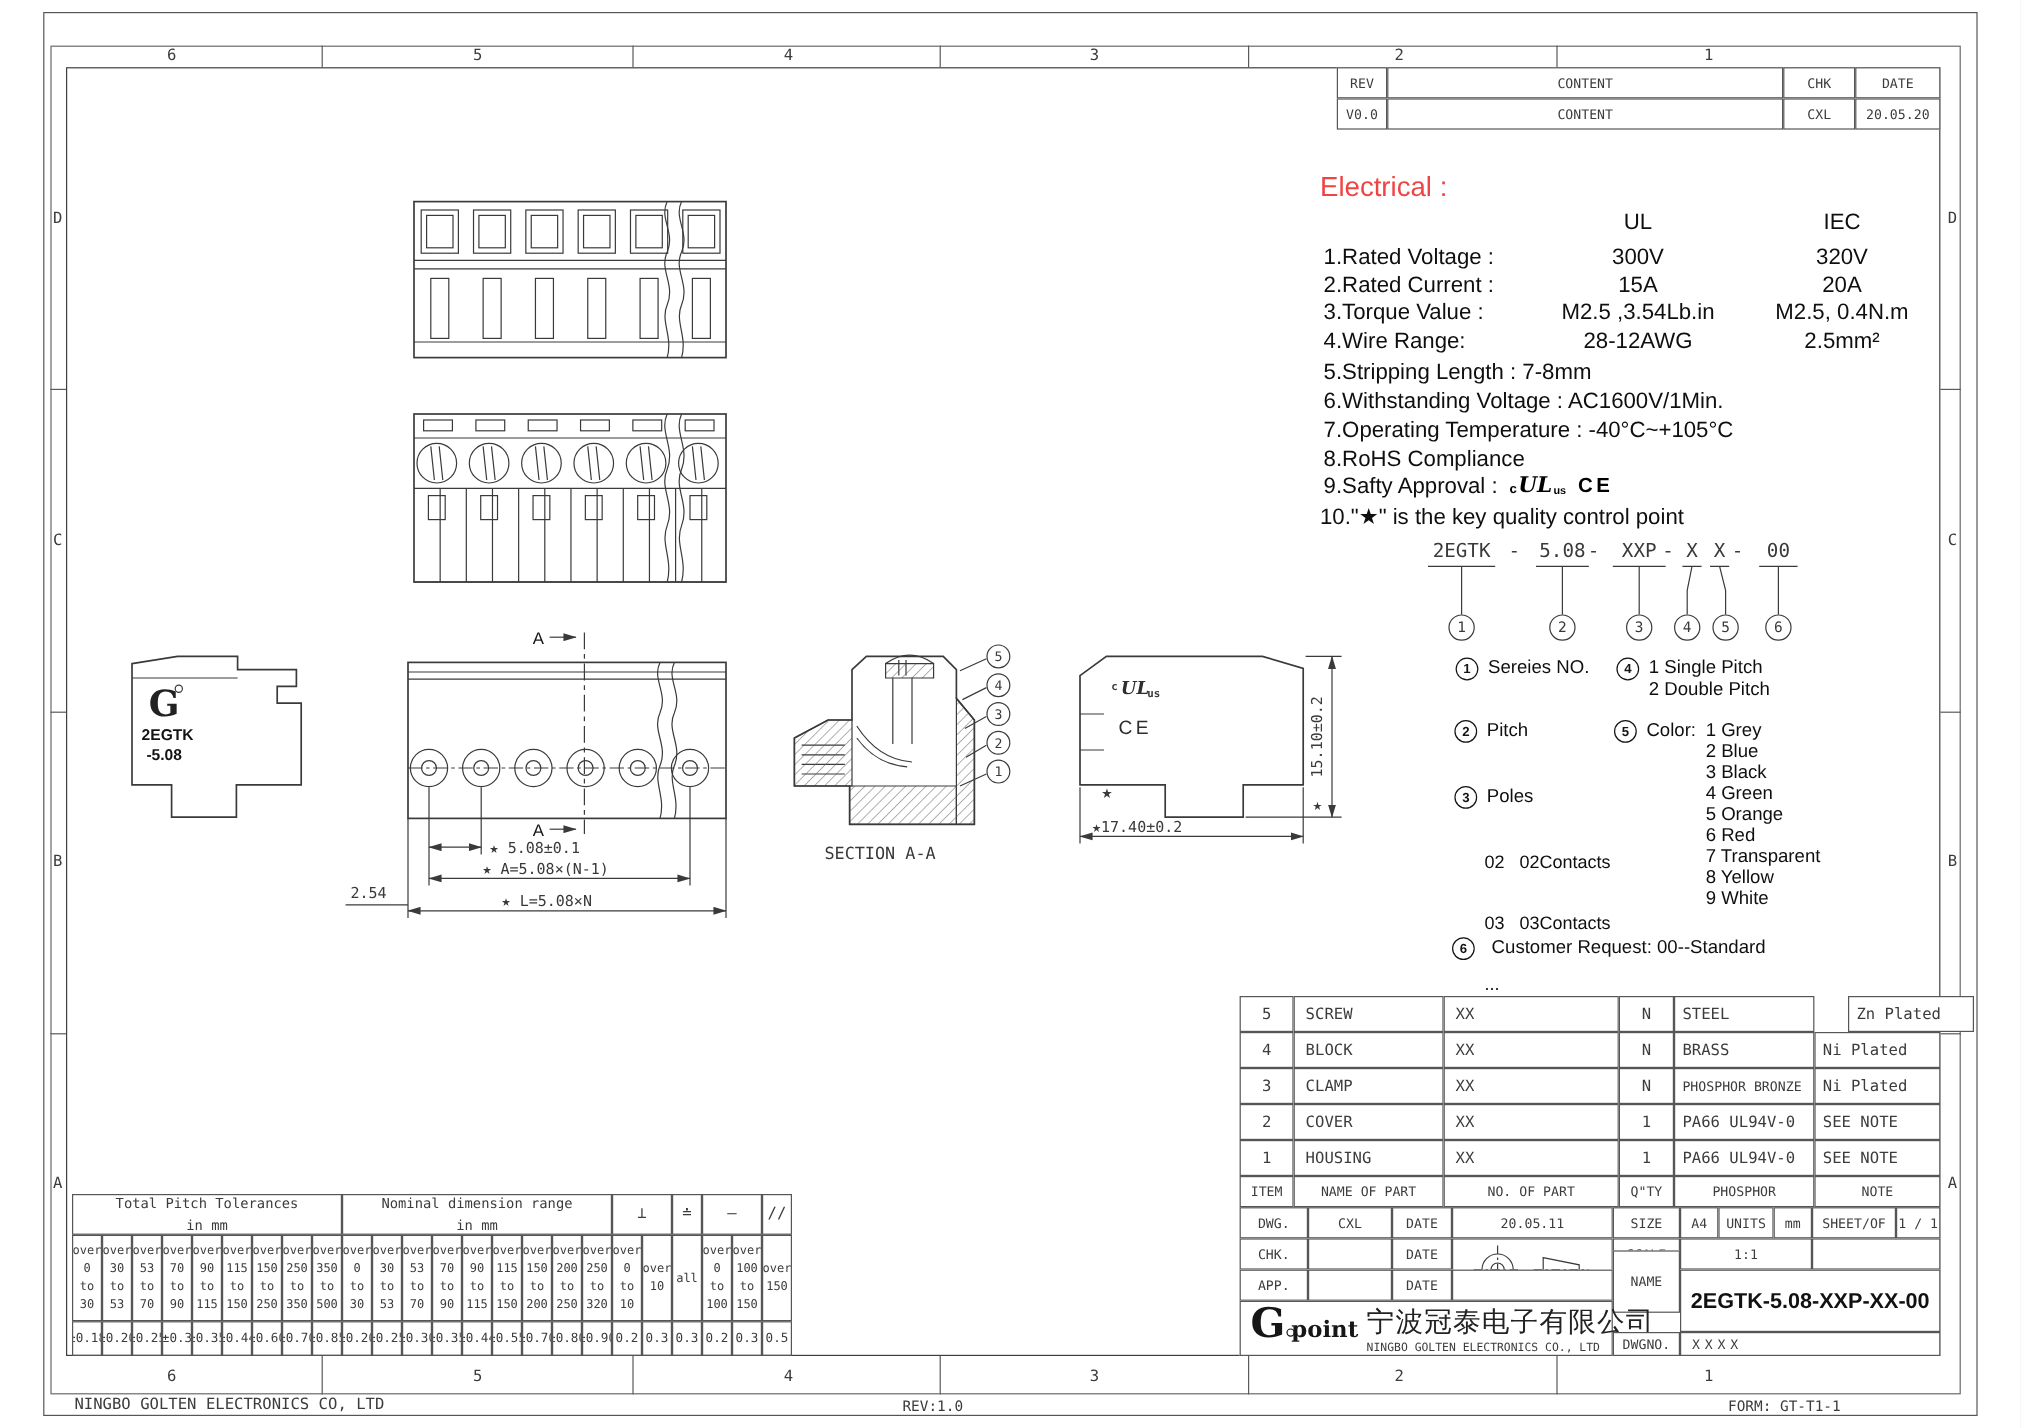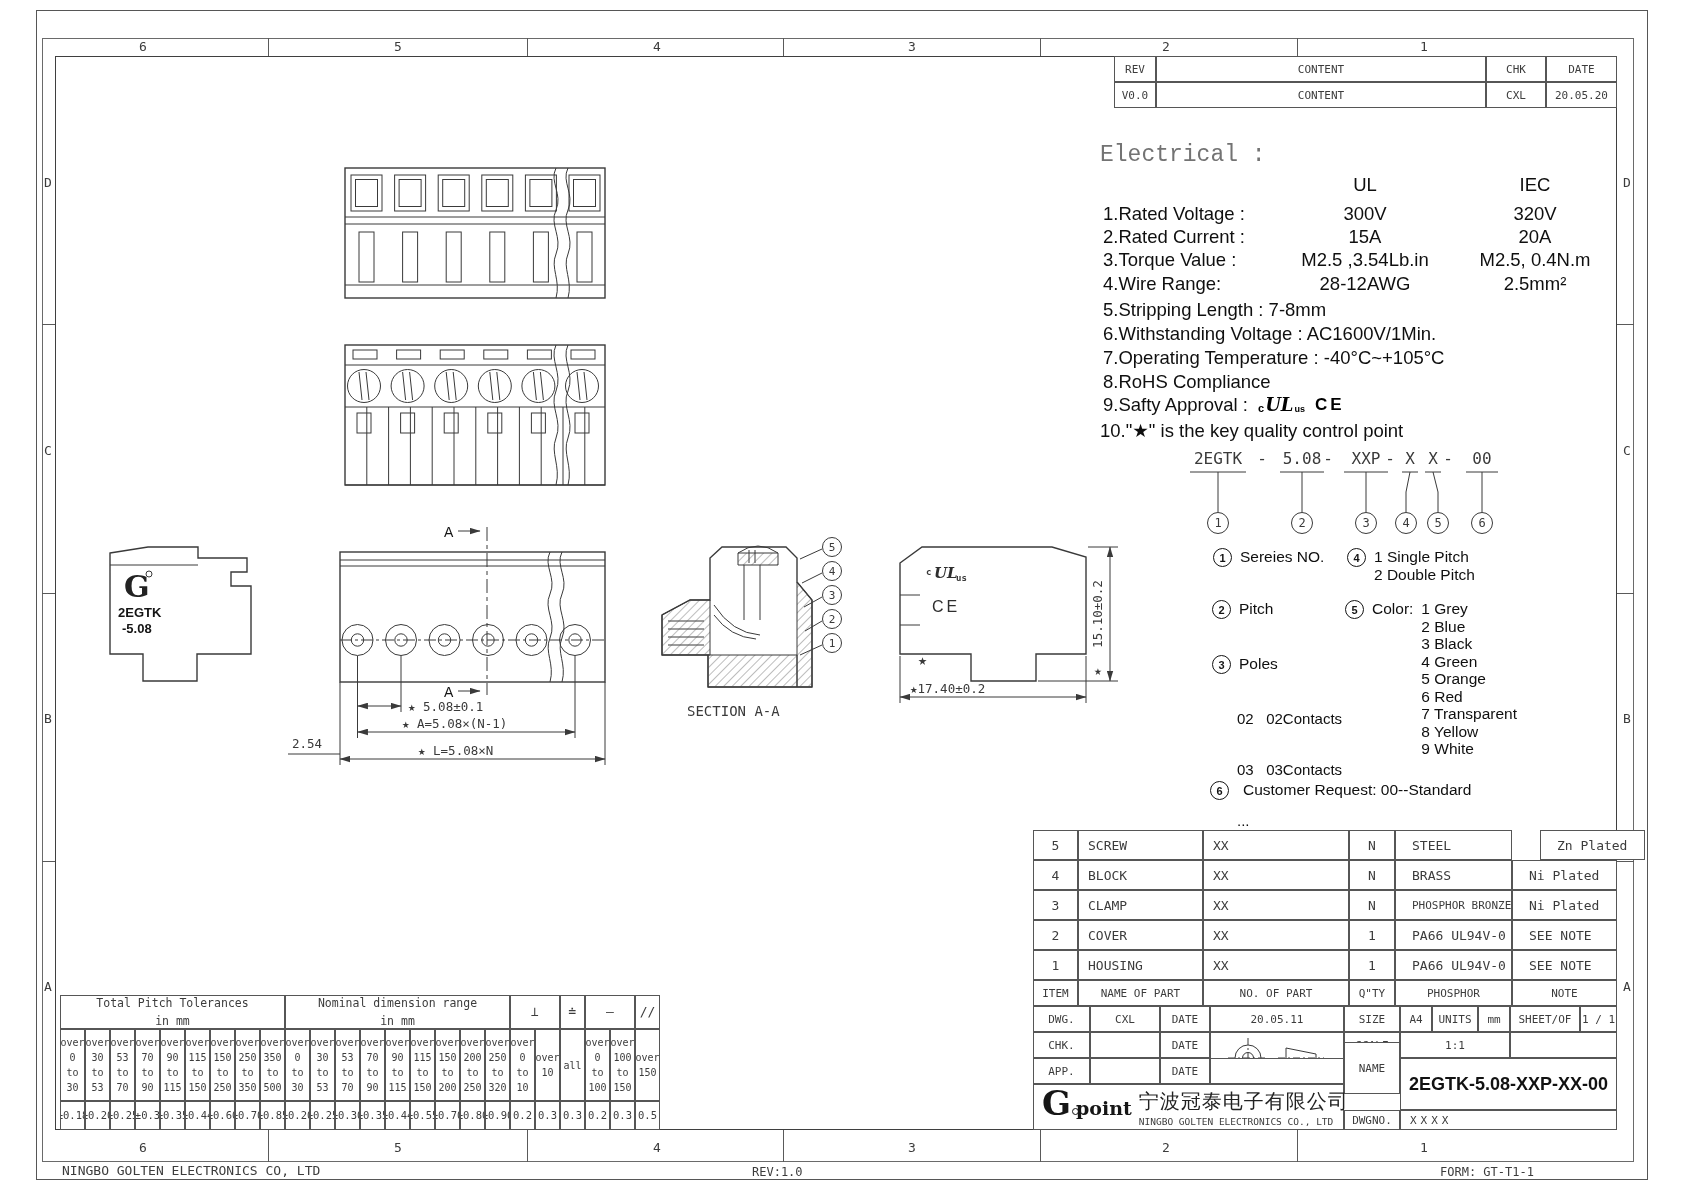--- a/index.html
+++ b/index.html
@@ -1,23 +1,23 @@
 <!DOCTYPE html>
 <html><head>
 <meta charset="utf-8">
 <style>
   html,body{margin:0;padding:0;background:#e8e8e8}
   .sheet{position:relative;width:1684px;height:1190px;background:#ffffff;overflow:hidden;font-family:"Liberation Sans",sans-serif}
   .abs{position:absolute;box-sizing:border-box}
   .cad{font-family:"DejaVu Sans Mono",monospace;color:#3c3c3c}
-  .ari{font-family:Liberation Mono, monospace;color:#737373}
+  .ari{font-family:Liberation Sans, sans-serif;color:#ef4444}
   .tick{position:absolute;background:#5a5a5a}
   .cell{position:absolute;box-sizing:border-box;border:1px solid #565656;display:flex;align-items:center;justify-content:center;font-size:13px;background:#fff;font-family:"DejaVu Sans Mono",monospace;color:#3c3c3c;white-space:nowrap}
   .cl{justify-content:flex-start;padding-left:9px}
-  .cl6{justify-content:flex-start;padding-left:16px}
+  .cl6{justify-content:flex-start;padding-left:6px}
   .small{font-size:11px}
   .tolgrid{position:absolute;left:60px;top:995px;width:600px;height:135px;display:grid;grid-template-columns:repeat(24,1fr);grid-template-rows:34px 72px 29px}
   .tcell{border:1px solid #565656;display:flex;align-items:center;justify-content:center;text-align:center;white-space:pre-line;font-family:"DejaVu Sans Mono",monospace;color:#3c3c3c;font-size:10px;line-height:1.5;overflow:hidden}
   .thead{font-size:11.5px;line-height:1.6}
   .tsym{font-size:13px}
   .tval{font-size:10.5px;white-space:nowrap}
   .cnum{width:17px;height:17px;border:1.4px solid #141414;border-radius:50%;display:inline-flex;align-items:center;justify-content:center;font-size:11px;flex:none;color:#141414;font-weight:600}
   .leg{position:absolute;display:flex;align-items:flex-start;gap:8px;font-size:15.5px;color:#0f0f0f}
   .elabel{font-size:18.5px;color:#0f0f0f}
   .ulmark{display:inline-flex;align-items:flex-end;gap:1px}
@@ -280,21 +280,21 @@
     <div class="cell small" style="left:311px;top:212px;width:56px;height:52px">NAME</div>
     <div class="cell" style="left:367px;top:228px;width:217px;height:52px;font-family:'Liberation Sans',sans-serif;font-weight:600;font-size:18px;color:#111">2EGTK-5.08-XXP-XX-00</div>
 
     <div class="cell" style="left:0;top:254px;width:311px;height:46px;justify-content:flex-start;padding-left:8px;gap:7px">
       <span class="glogo">
         <span style="font-size:34px">G</span>
           <span class="regdot"></span>
           <span style="font-size:19px;margin-left:-3px">point</span>
       </span>
       <span style="display:inline-block">
-        <span style="display:block;font-family:'DejaVu Serif',serif;font-size:20px;letter-spacing:1px;color:#222">宁波冠泰电子有限公司</span>
+        <span style="display:block;font-family:'DejaVu Serif',serif;font-size:23px;letter-spacing:1px;color:#222">宁波冠泰电子有限公司</span>
         <span style="display:block;font-size:9.5px;margin-top:1px">NINGBO GOLTEN ELECTRONICS CO., LTD</span>
       </span>
     </div>
     <div class="cell small" style="left:311px;top:280px;width:56px;height:20px">DWGNO.</div>
     <div class="cell cl small" style="left:367px;top:280px;width:217px;height:20px;letter-spacing:4px">XXXX</div>
   </div>
 
   <div class="tolgrid">
     <div class="tcell thead" style="grid-column:span 9">Total Pitch Tolerances
 in mm</div>

